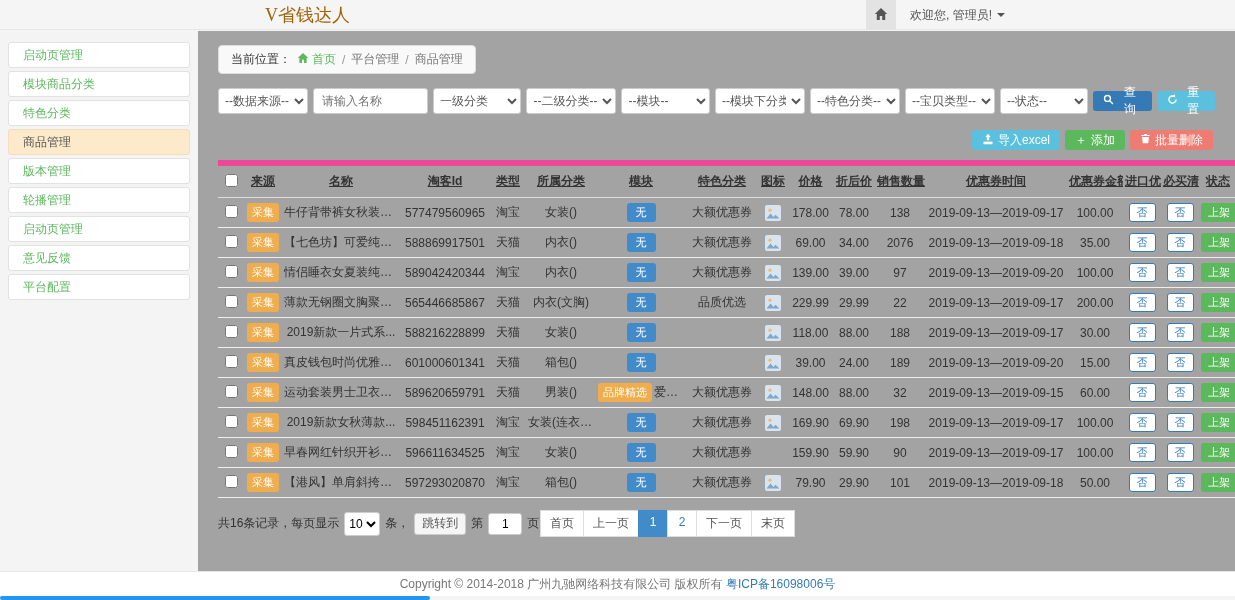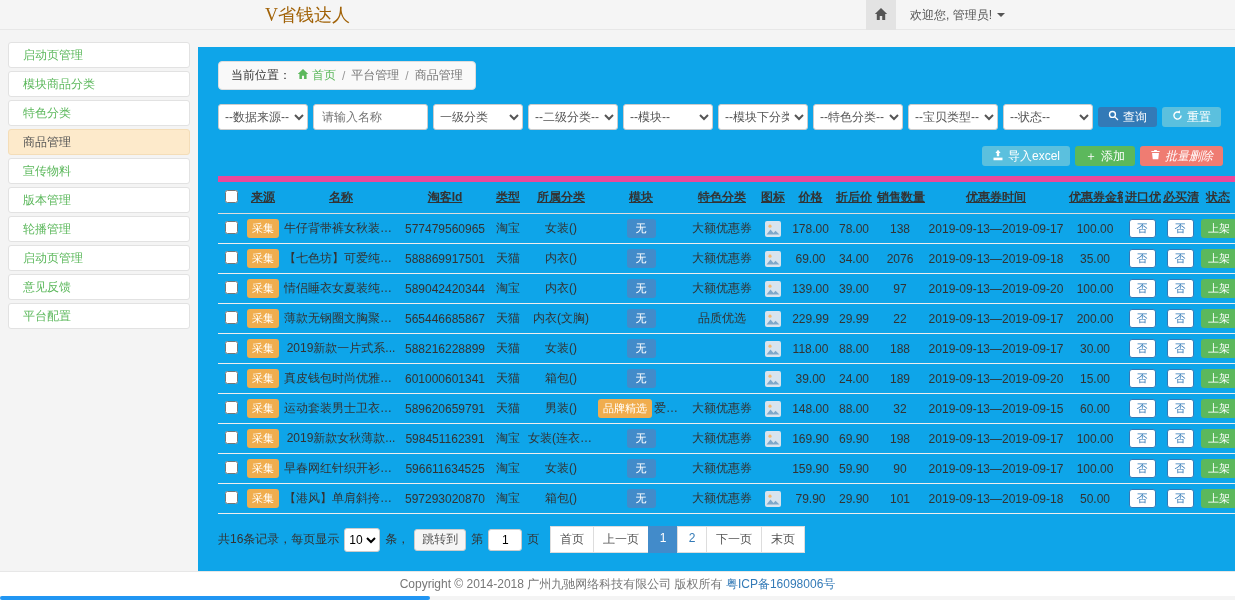--- a/index.html
+++ b/index.html
@@ -47,21 +47,21 @@
     height: 26px; line-height: 24px; background: #fff;
     border: 1px solid #e2e2e2; border-radius: 3px; margin-bottom: 3px;
     padding-left: 12px; cursor: pointer; overflow: hidden; white-space: nowrap;
   }
   .side-item.sub  { color: #5cb85c; padding-left: 14px; }
   .side-item.sub.active { background: #fdeacb; border-color: #f4ddb8; color: #555; }
 
   
   .main {
     position: absolute; left: 198px; top: 31px; right: 0; bottom: 29px;
-    background: #0ea5e9; padding: 14px 10px 0 20px; overflow: hidden; margin-top: 16px;
+    background: #a3a3a3; padding: 14px 20px 0 20px; overflow: hidden;
   }
 
   .breadcrumb {
     display: inline-flex; align-items: center; gap: 6px;
     border: 1px solid #ddd; border-radius: 4px; background: #f9f9f9;
     padding: 5px 12px; color: #333;
   }
   .bc-home { color: #5cb85c; display: inline-flex; align-items: center; gap: 3px; cursor: pointer; }
   .bc-sep { color: #999; }
   .bc-item { color: #777; }
@@ -78,21 +78,21 @@
     padding: 0 8px; font-size: 12px; color: #555; font-family: inherit;
   }
   .btn {
     height: 20px; border: none; border-radius: 3px; color: #fff;
     font-size: 12px; font-family: inherit; padding: 0 10px; cursor: pointer;
     display: inline-flex; align-items: center; gap: 4px;
   }
   .btn-primary { background: var(--c-primary, #337ab7); }
   .btn-info    { background: var(--c-info, #5bc0de); }
   .btn-success { background: var(--c-success, #5cb85c); }
-  .btn-danger  { background: var(--c-danger_light, #ef7c72); font-style: italic; }
+  .btn-danger  { background: var(--c-danger_light, #ef7c72); }
 
   
   .action-bar { display: flex; justify-content: flex-end; gap: 5px; margin-top: 16px; padding-right: 2px; }
 
   
   table.grid { width: 100%; border-collapse: collapse; table-layout: fixed; margin-top: 10px; }
   table.grid th {
     border-top: 6px solid #ec4899; border-bottom: 1px solid #ddd;
     padding: 7px 2px; font-size: 12px; font-weight: bold; text-align: center; white-space: nowrap; overflow: hidden; text-decoration: underline;
   }
@@ -165,21 +165,20 @@
     </div>
   </div>
 </div>
 
 <div class="sidebar">
   <div id="sidebar-menu">
       <div class="side-item sub">启动页管理</div>
       <div class="side-item sub">模块商品分类</div>
       <div class="side-item sub">特色分类</div>
       <div class="side-item sub active">商品管理</div>
-      <div class="side-item sub">宣传物料</div>
       <div class="side-item sub">版本管理</div>
       <div class="side-item sub">轮播管理</div>
       <div class="side-item sub">启动页管理</div>
       <div class="side-item sub">意见反馈</div>
       <div class="side-item sub">平台配置</div>
     </div>
 </div>
 
 <div class="main">
 

